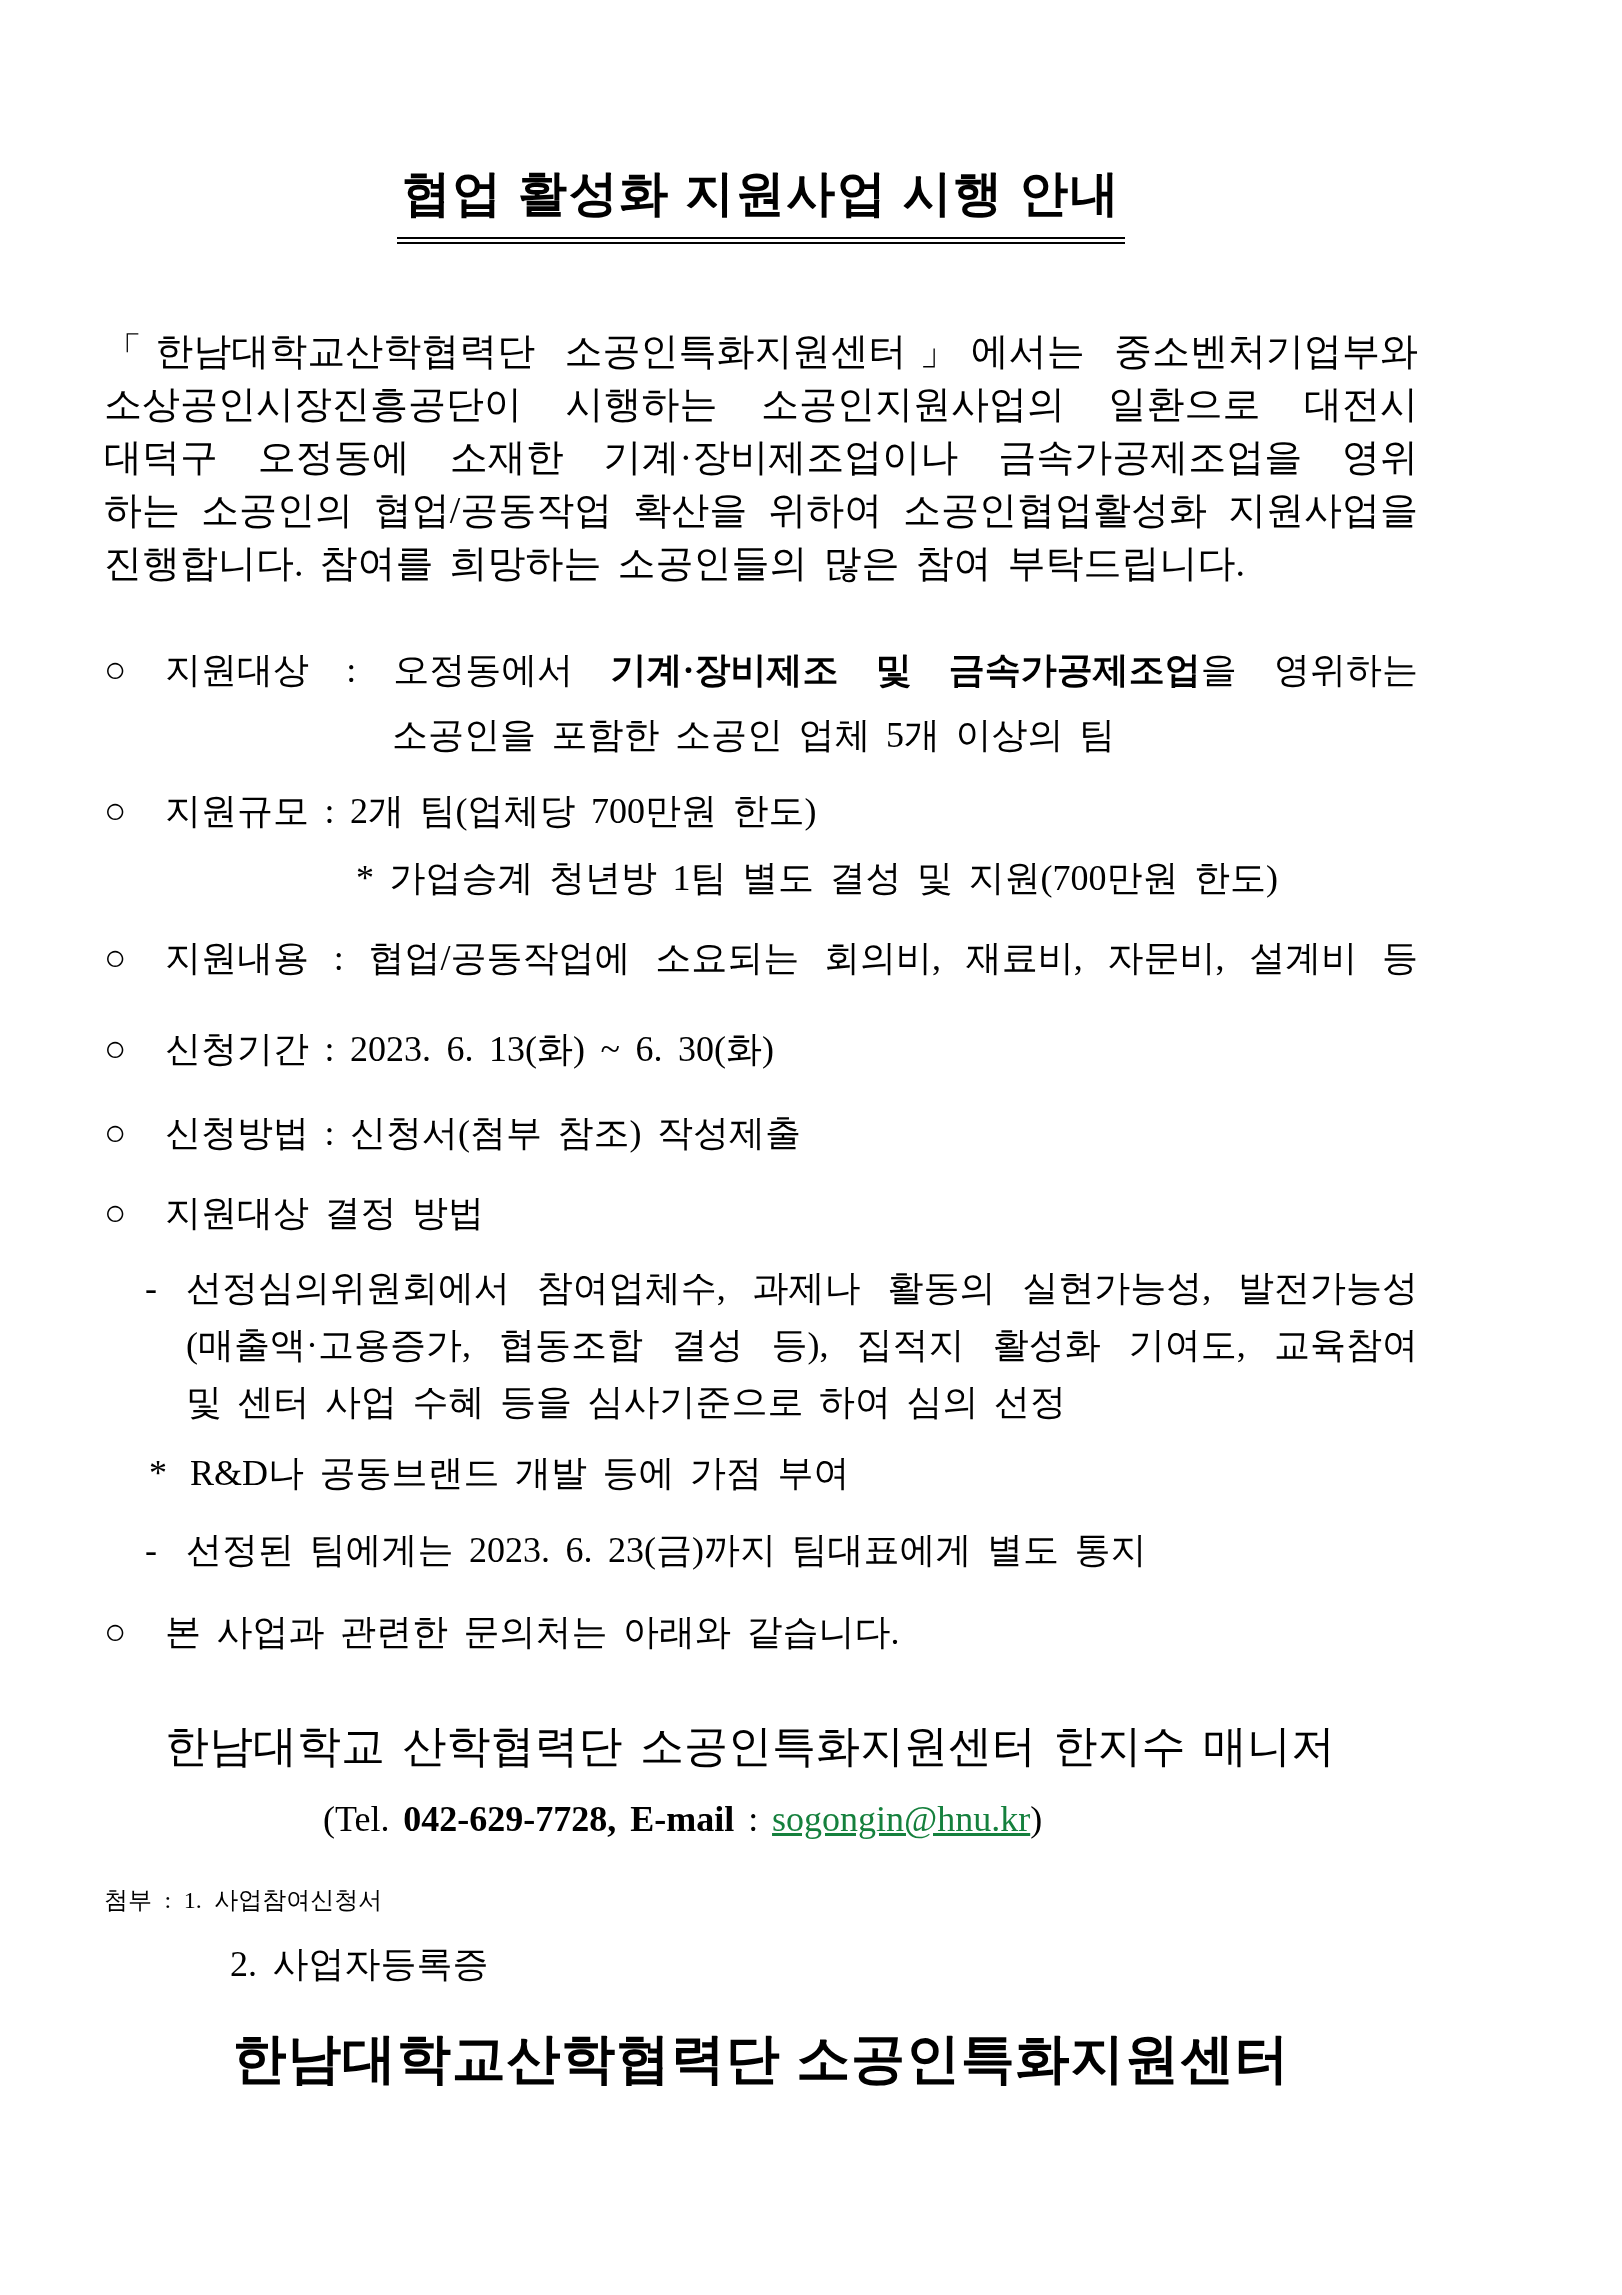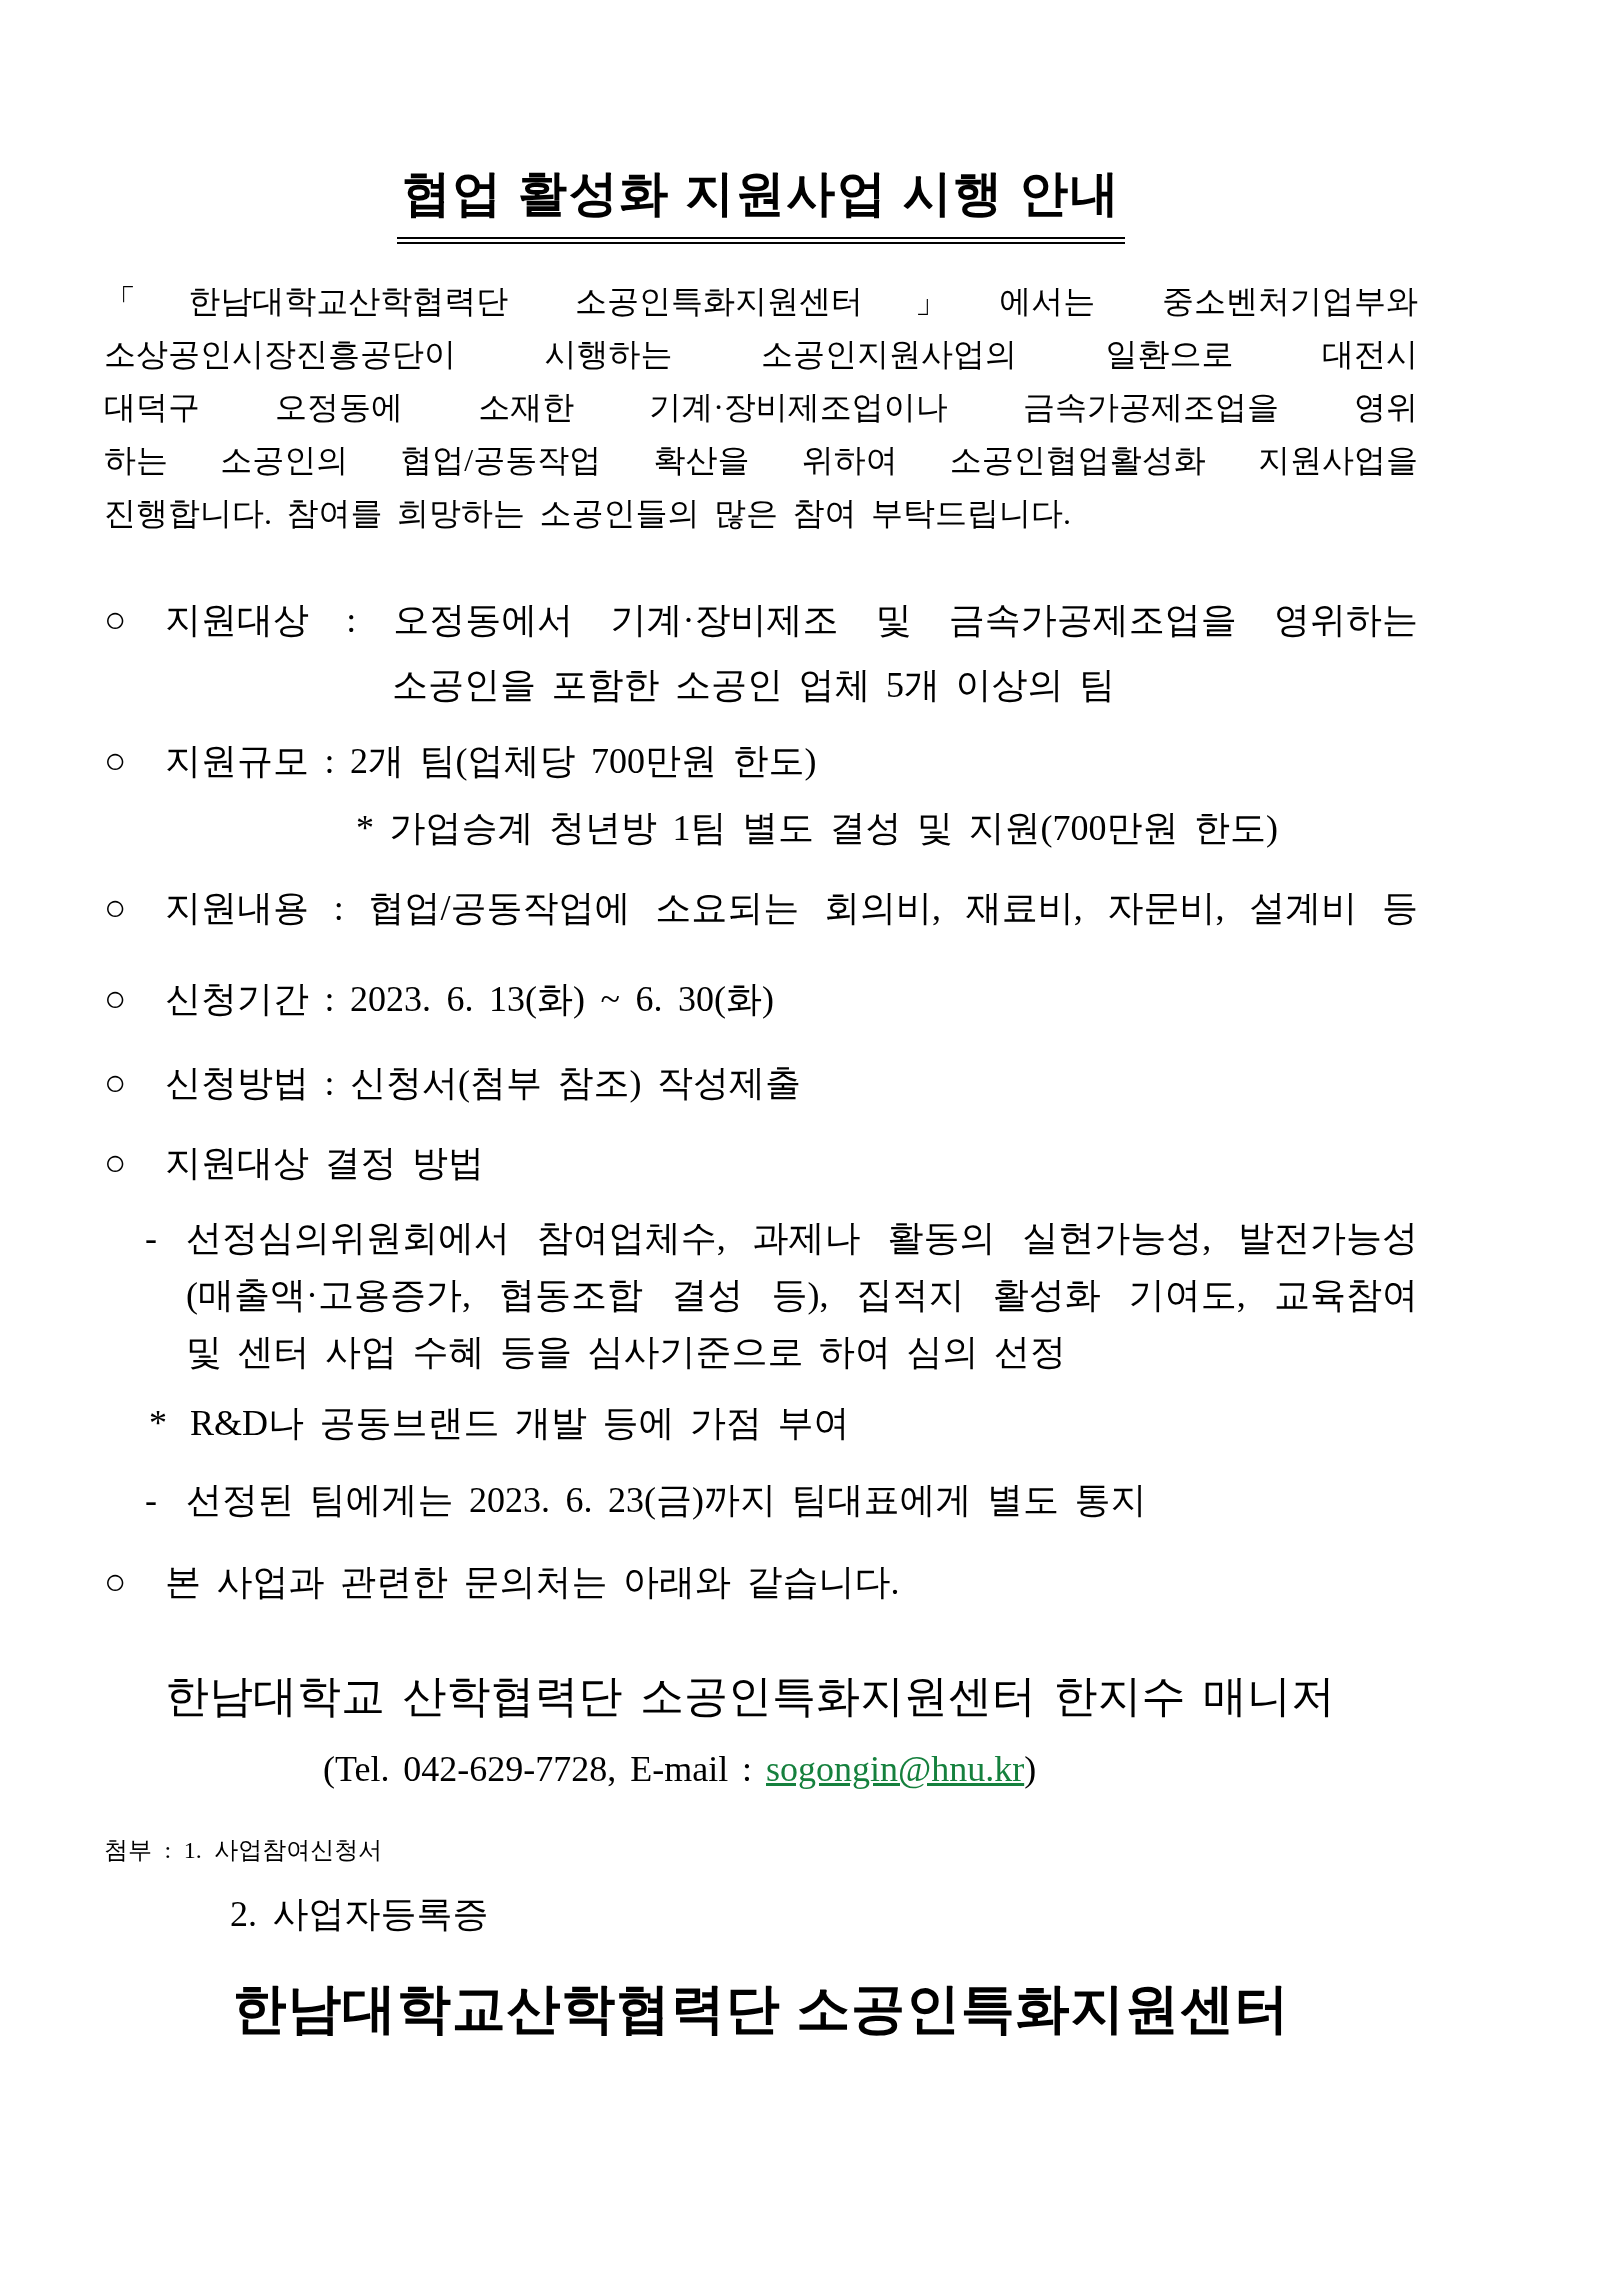--- a/index.html
+++ b/index.html
@@ -22,36 +22,36 @@
     font-family: "Liberation Sans", sans-serif;
     font-weight: 800;
     font-size: 49px;
     letter-spacing: 1.6px;
     border-bottom: 7.3px double #000000;
     padding: 0 4.9px 9.7px 4.9px;
     white-space: nowrap;
   }
 
   
-  .intro { margin-top: 31px; font-size: 32px; line-height: 53px; word-spacing: 6.5px; }
+  .intro { margin-top: 81px; font-size: 38px; line-height: 53px; word-spacing: 6.5px; }
   .jline { text-align: justify; text-align-last: justify; }
   .jline.last { text-align: justify; text-align-last: left; }
 
   
   .row {
     display: flex;
     align-items: baseline;
     font-size: 36px;
     line-height: 1.25;
     word-spacing: 6.5px;
   }
   .bullet-col { flex: 0 0 61px; font-size: 37px; }
   .btext { flex: 1; }
   .btext.just { text-align: justify; text-align-last: justify; }
-  b { font-weight: normal; }
+  b { font-weight: bold; }
 
   .mt-b1 { margin-top: 57px; }
   .cont-line { margin-top: 18px; margin-left: 288px; font-size: 36px; word-spacing: 6.5px; }
   .mt-b2 { margin-top: 28px; }
   .star-note { margin-top: 20px; margin-left: 252px; font-size: 36px; word-spacing: 6.5px; }
   .mt-b3 { margin-top: 32px; }
   .mt-b4 { margin-top: 45px; }
   .mt-b5 { margin-top: 37px; }
   .mt-b6 { margin-top: 34px; }
   .mt-b7 { margin-top: 36px; }

